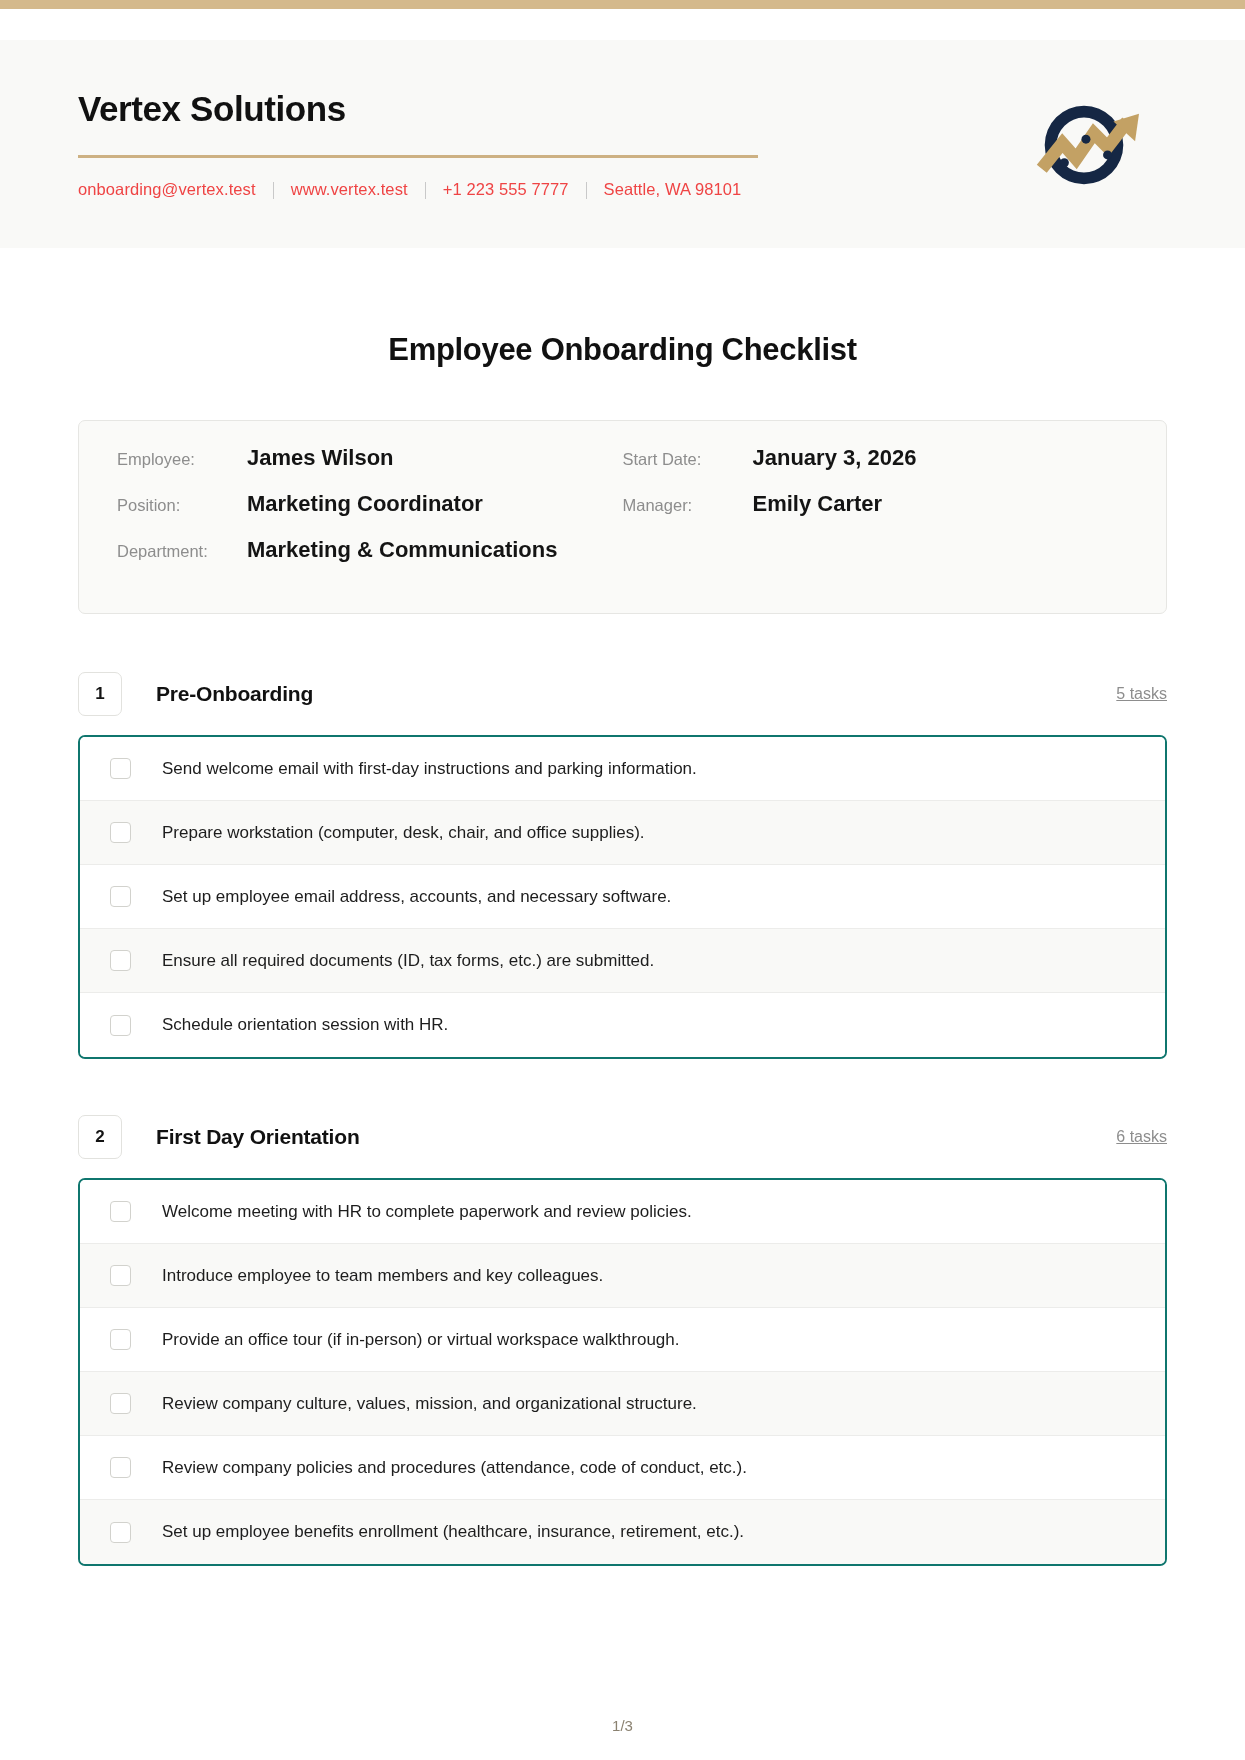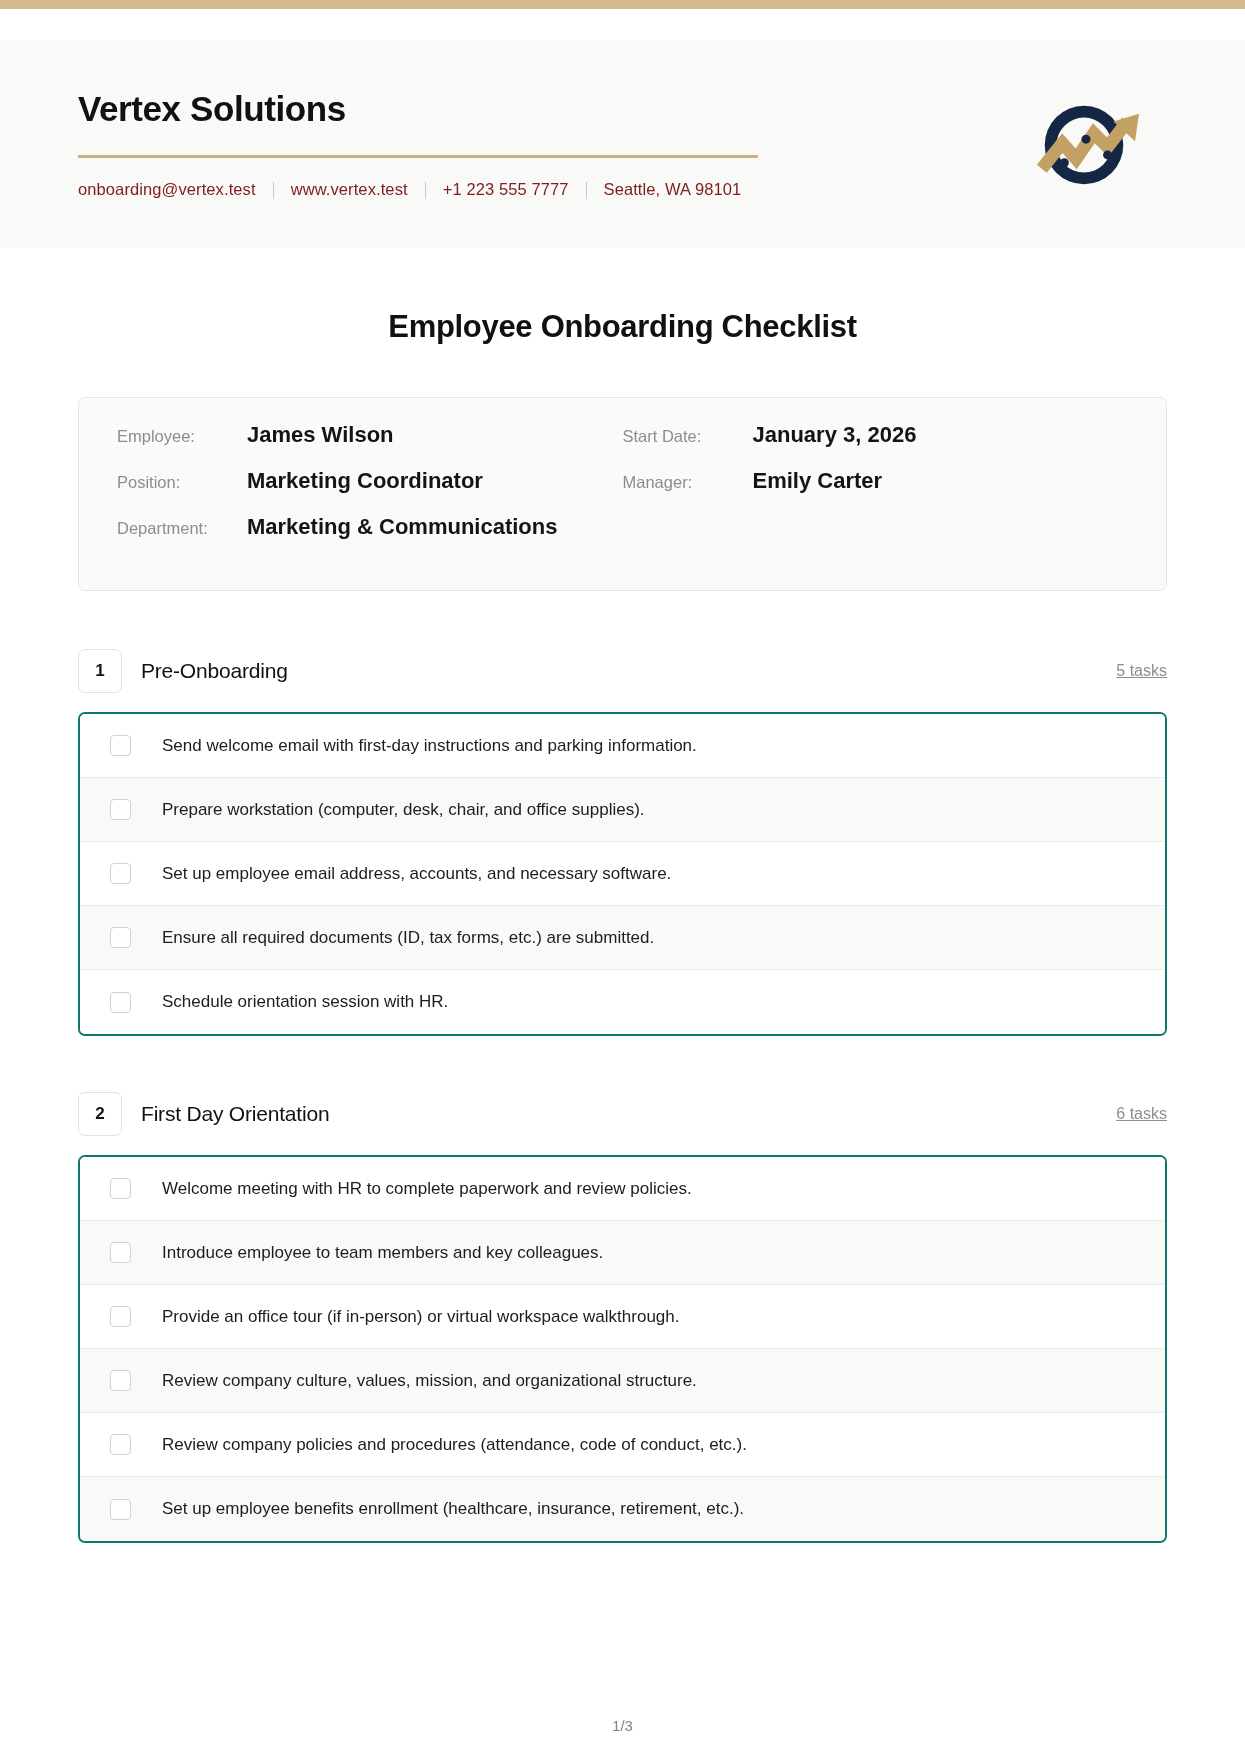--- a/index.html
+++ b/index.html
@@ -62,21 +62,21 @@
     background: #cdb183;
     margin: 26px 0 22px 0;
     width: 680px;
   }
 
   .contact-line {
     display: flex;
     align-items: flex-end;
     flex-wrap: wrap;
     font-size: 16.5px;
-    color: #7f1d1d;
+    color: #ef4444;
     letter-spacing: 0.1px;
   }
   .contact-item { white-space: nowrap; }
   .contact-sep {
     display: inline-block;
     width: 1px;
     height: 17px;
     background: #c9c9c9;
     margin: 0 17px;
   }
@@ -96,21 +96,21 @@
     flex: 1 1 auto;
     display: flex;
     flex-direction: column;
   }
 
   .doc-title {
     text-align: center;
     font-size: 31px;
     font-weight: bold;
     color: #111111;
-    margin-top: 30px;
+    margin-top: 53px;
     margin-bottom: 52px;
     letter-spacing: -0.3px;
   }
 
   
   .meta-card {
     border: 1px solid #e6e6e3;
     border-radius: 7px;
     background: #fafaf8;
     padding: 24px 38px 30px 38px;
@@ -155,23 +155,23 @@
     display: flex;
     align-items: center;
     justify-content: center;
     font-size: 17px;
     font-weight: bold;
     color: #141414;
     flex: none;
   }
   .section-title {
     font-size: 21px;
-    font-weight: normal;
+    font-weight: bold;
     color: #111111;
-    margin-left: 19px;
+    margin-left: 34px;
     flex: 1 1 auto;
     letter-spacing: -0.2px;
   }
   .section-count {
     font-size: 16px;
     color: #8d8d8d;
     flex: none;
     text-decoration: underline;
   }
 

